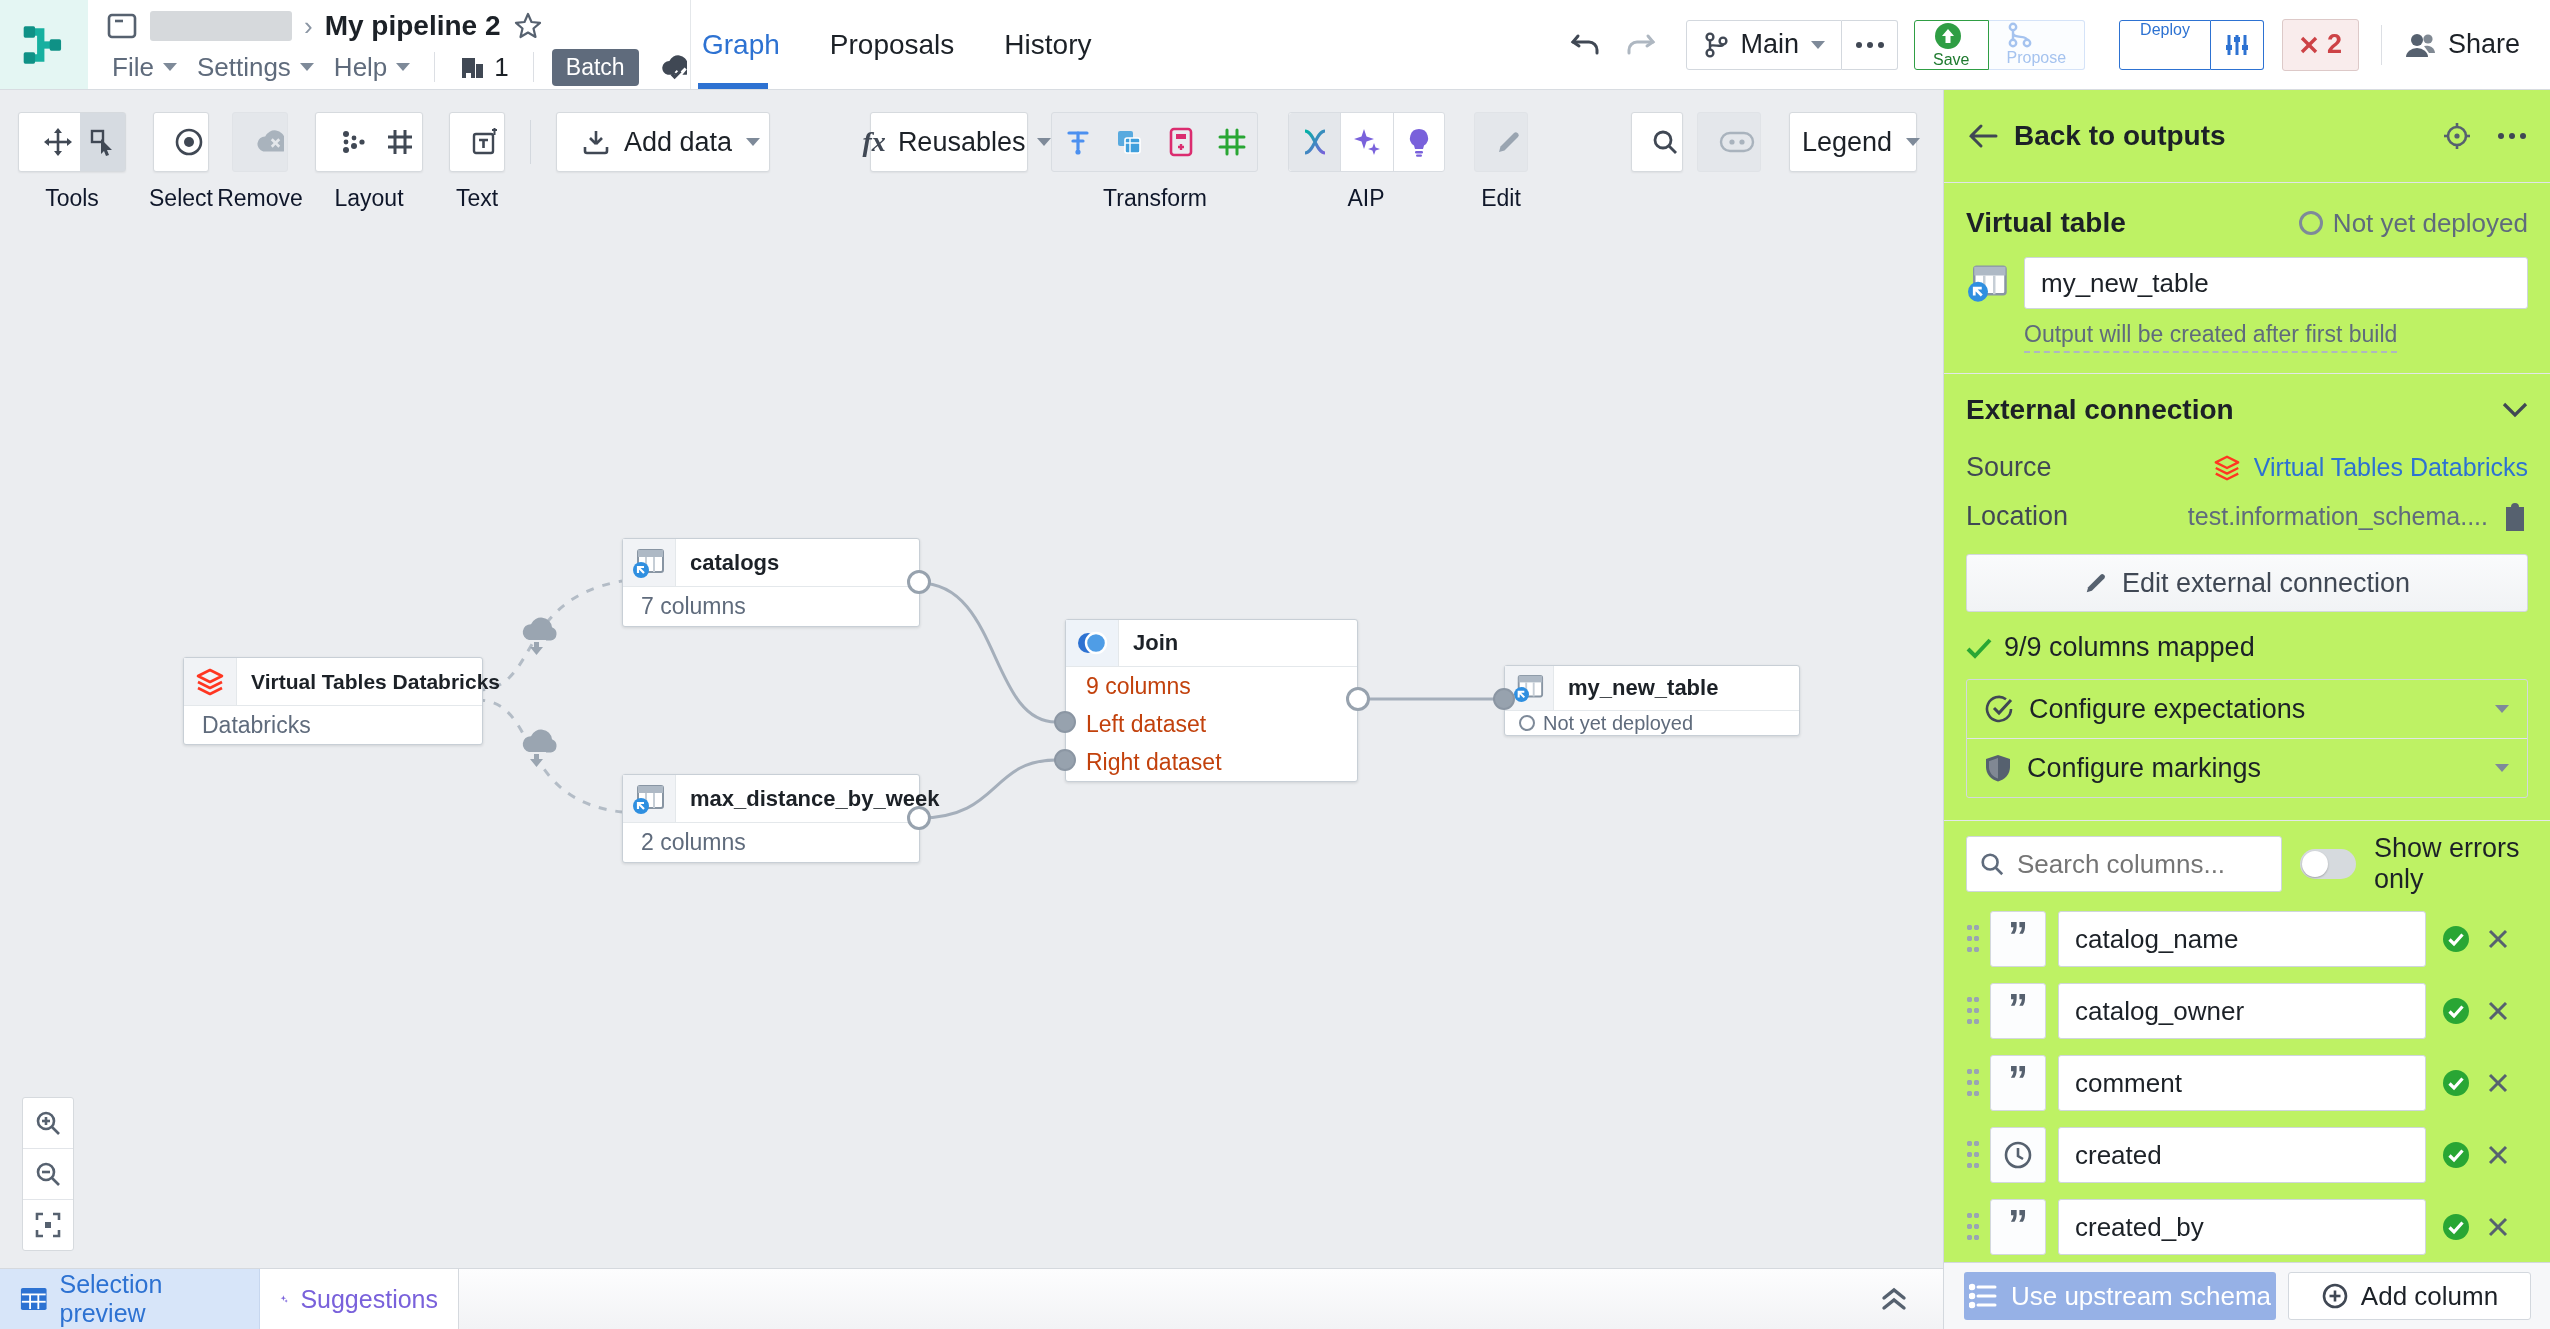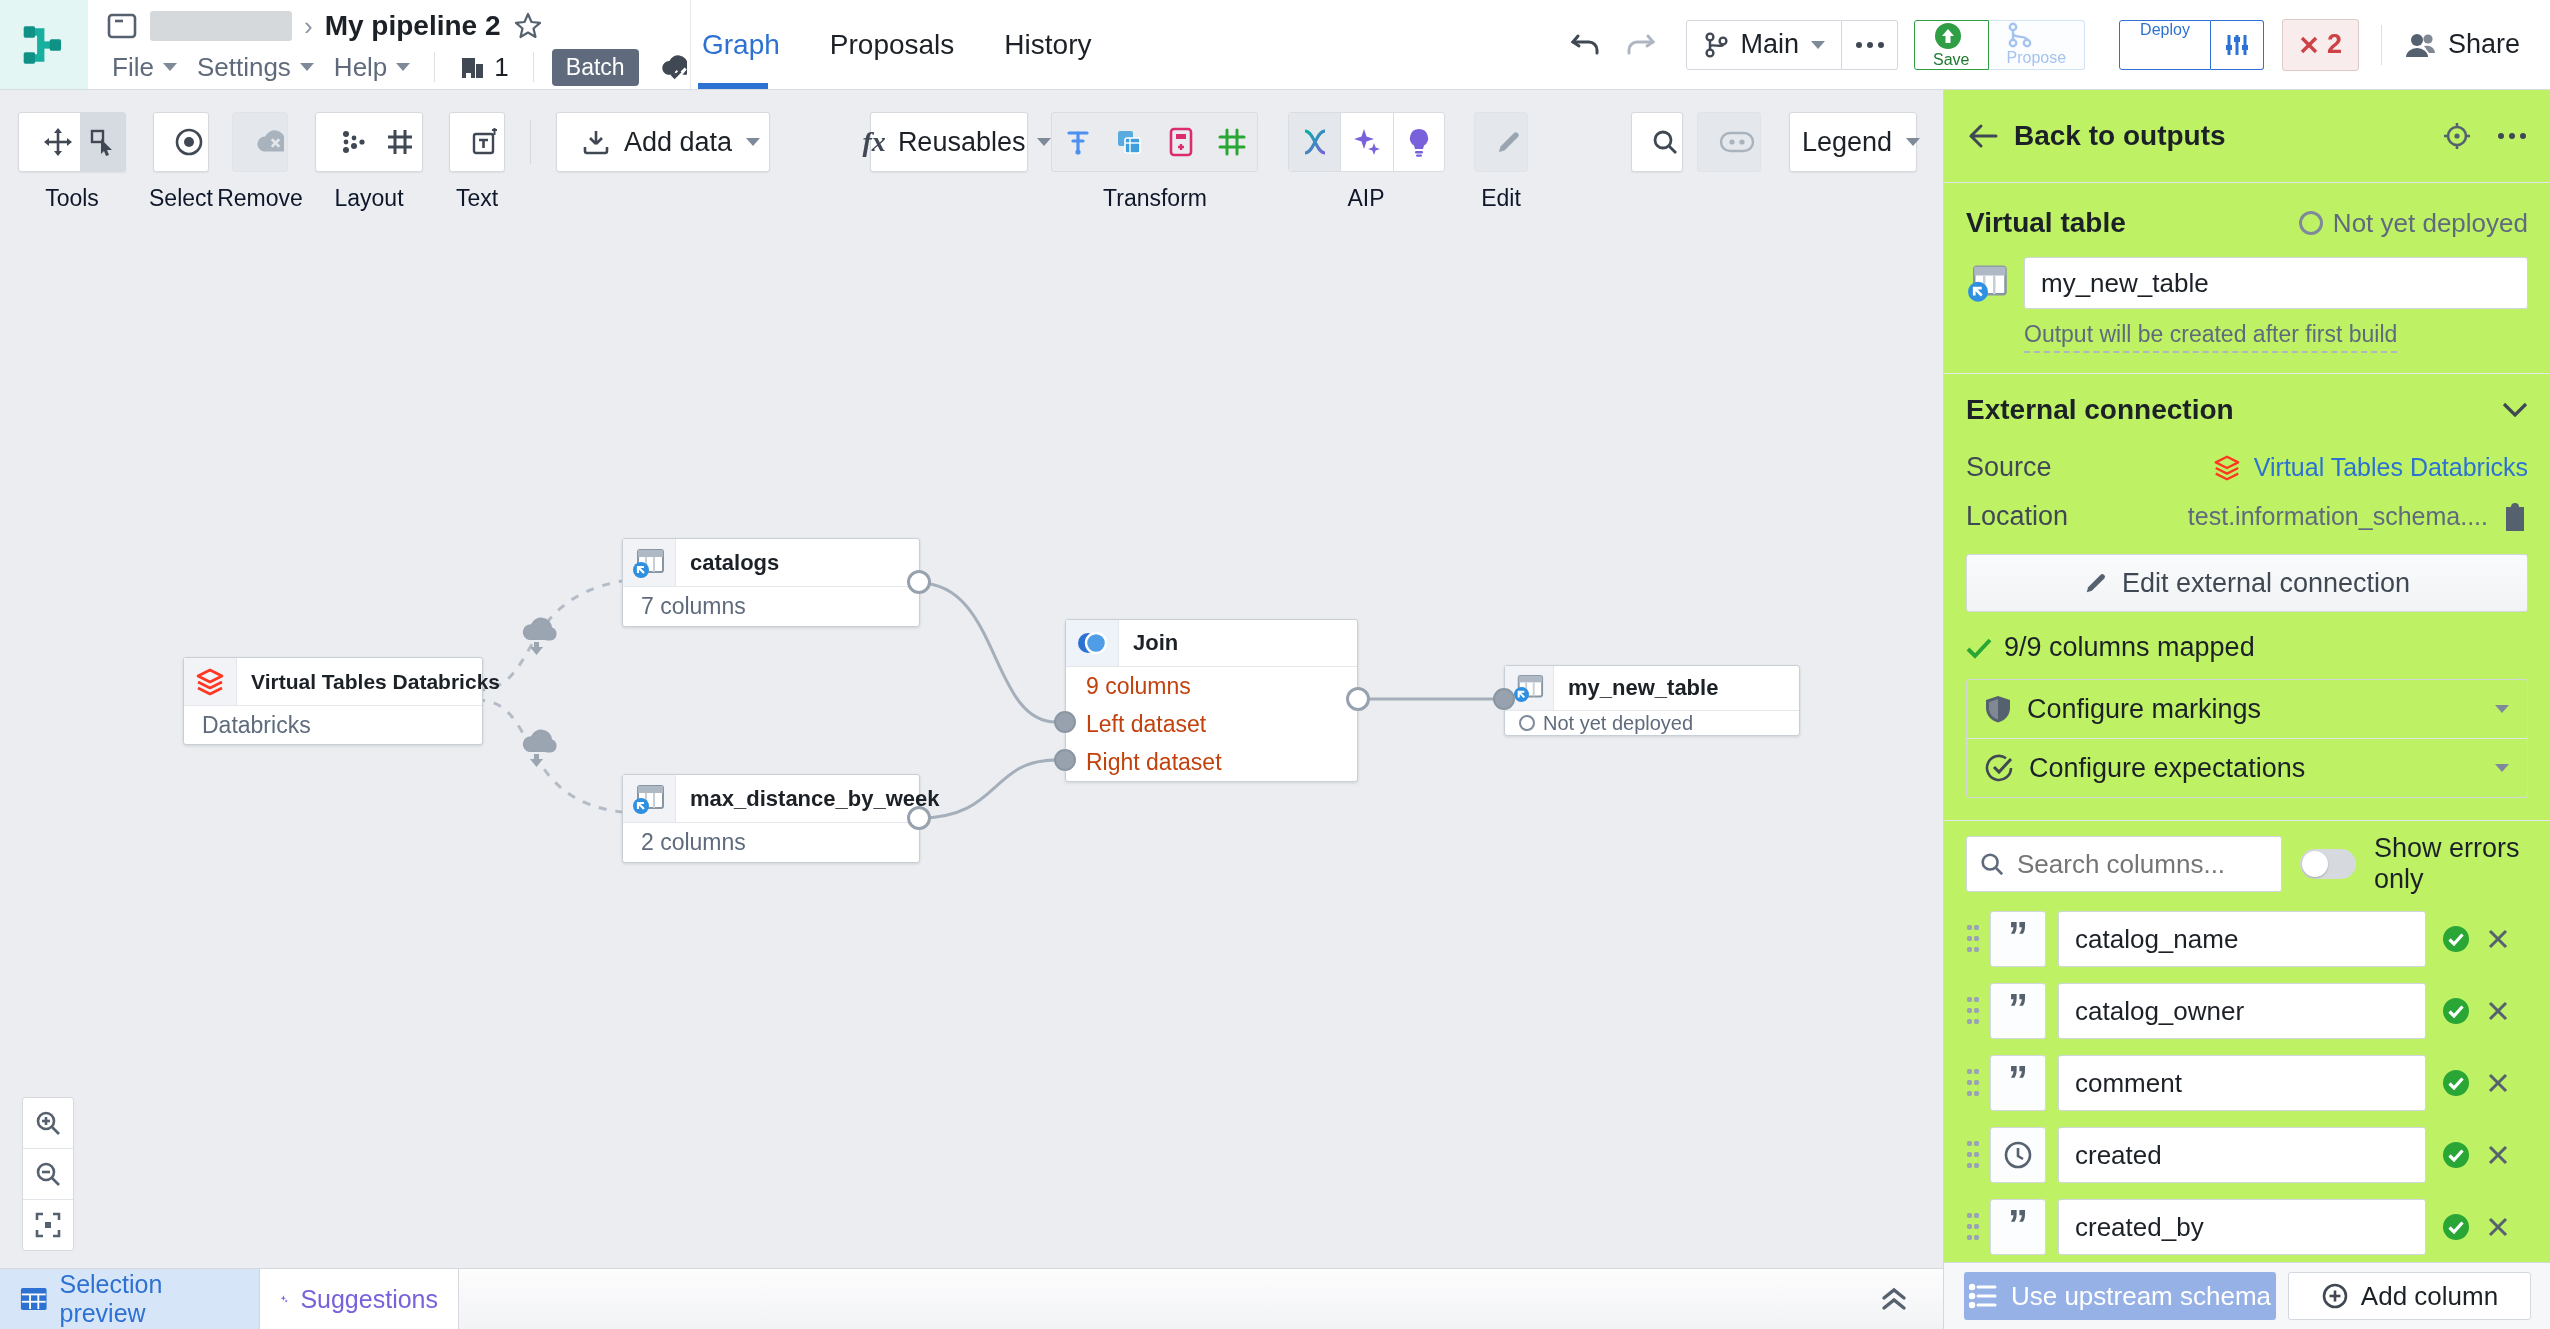--- a/index.html
+++ b/index.html
@@ -671,33 +671,33 @@
 
       <div class="rp-row" style="margin-top:20px;gap:12px;">
         <svg width="26" height="22" viewBox="0 0 26 22" fill="none" stroke="#29a634" stroke-width="4">
           <path d="M2,12 L9,19 L24,3"></path>
         </svg>
         <span style="font-size:27px;">9/9 columns mapped</span>
       </div>
 
       <div class="cfg-box">
         <div class="cfg-row">
+          <svg width="28" height="28" viewBox="0 0 28 28" fill="none" stroke="#404854" stroke-width="2.6">
+            <path d="M26,14 a12,12 0 1 1 -5,-9.8"></path>
+              <path d="M9,13 L14,18 L26,5" stroke-width="3"></path>
+          </svg>
+          <span class="rp-grow">Configure expectations</span>
+          <span class="caret-down"></span>
+        </div>
+        <div class="cfg-row">
           <svg width="26" height="28" viewBox="0 0 26 28" fill="#56616f">
             <path d="M13,1 L25,5 V13 C25,20 20,25.5 13,27.5 C6,25.5 1,20 1,13 V5 Z"></path>
             <path d="M13,4 V24.6 C7.6,22.8 4,18.4 4,13 V7.2 Z" fill="#fff" opacity="0.25"></path>
           </svg>
           <span class="rp-grow">Configure markings</span>
-          <span class="caret-down"></span>
-        </div>
-        <div class="cfg-row">
-          <svg width="28" height="28" viewBox="0 0 28 28" fill="none" stroke="#404854" stroke-width="2.6">
-            <path d="M26,14 a12,12 0 1 1 -5,-9.8"></path>
-              <path d="M9,13 L14,18 L26,5" stroke-width="3"></path>
-          </svg>
-          <span class="rp-grow">Configure expectations</span>
           <span class="caret-down"></span>
         </div>
       </div>
 
       <div class="rp-divider" style="margin-top:22px;"></div>
 
       <div class="rp-row" style="margin-top:12px;gap:18px;">
         <div class="search-box">
           <svg width="26" height="26" viewBox="0 0 28 28" stroke="#5f6b7c" stroke-width="2.8" fill="none">
             <circle cx="12" cy="12" r="8"></circle>

